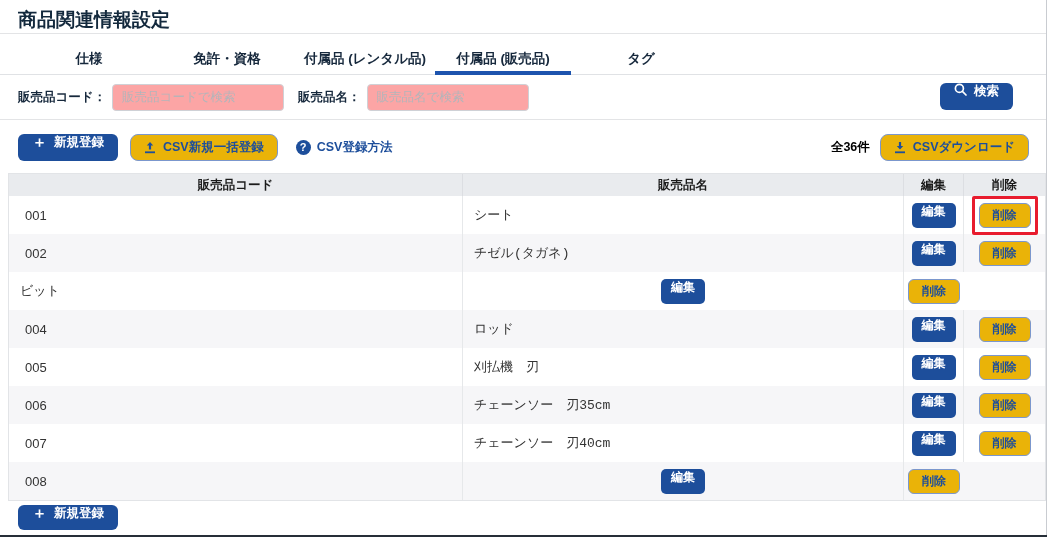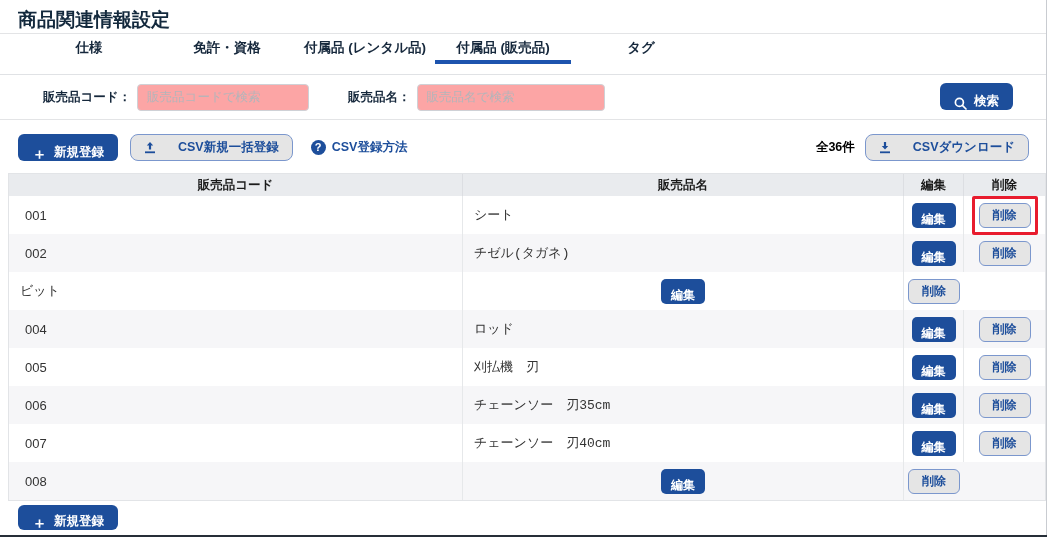--- a/index.html
+++ b/index.html
@@ -12,45 +12,45 @@
   .page { position:absolute; inset:0; background:#fff; }
 
   
   .page-title { position:absolute; top:7px; left:18px; font-size:19px; font-weight:bold; color:#13293d; }
   .divider { position:absolute; left:0; width:1047px; height:1px; background:#e3e4e6; }
   .divider.d1 { top:33px; }
   .divider.d2 { top:119px; }
   .tabs-baseline { position:absolute; top:74px; left:0; width:1047px; height:1px; background:#e0e2e5; }
 
   
-  .tabs { position:absolute; top:33px; left:20px; width:690px; height:31px; display:flex;text-align:right; }
+  .tabs { position:absolute; top:44px; left:20px; width:690px; height:31px; display:flex;text-align:right; }
   .tab { flex:1; position:relative; display:flex; align-items:flex-start; justify-content:center;
          font-size:13.5px; font-weight:bold; color:#16283c; padding-top:6px; cursor:pointer; }
   .tab.active::after { content:""; position:absolute; left:1px; right:1px; bottom:0; height:4px;
          background:#1d54ae; }
 
   
   .search-row { position:absolute; top:83px; left:0; width:1047px; height:28px;
         display:flex; align-items:center; padding-left:18px; }
-  .field-label { font-size:12.5px; font-weight:bold; color:#16283c; margin-right:6px; white-space:nowrap;margin-left:25px; }
+  .field-label { font-size:12.5px; font-weight:bold; color:#16283c; margin-right:6px; white-space:nowrap; }
   .search-row input { height:27px; border:1px solid #cfd1d6; border-radius:4px; padding:0 9px;
         font-size:12.5px; color:#333; background:#fca5a5; outline:none;
         font-family:"Liberation Sans","DejaVu Sans",sans-serif; }
   .search-row input::placeholder { color:#b2b5ba; }
   #code-input { width:172px; margin-right:14px; }
-  #name-input { width:188px; }
+  #name-input { width:162px; }
   .search-btn { position:absolute; right:34px; top:0; height:27px; }
 
   
   .btn-primary { background:#1d4e9b; color:#fff; border:none; border-radius:6px;
-        font-weight:bold; font-size:12.5px; display:inline-flex; align-items:flex-end; gap:7px;
+        font-weight:bold; font-size:12.5px; display:inline-flex; align-items:flex-start; gap:7px;
         padding:0 14px; height:27px; cursor:pointer;
         font-family:"Liberation Sans","DejaVu Sans",sans-serif; }
-  .btn-outline { background:#e5e5e5; color:#1d4e9b; border:1.5px solid #7b97cd; border-radius:8px;
-        font-weight:bold; font-size:12.5px; display:inline-flex; align-items:center; gap:22px;
+  .btn-outline { background:#eab308; color:#1d4e9b; border:1.5px solid #7b97cd; border-radius:8px;
+        font-weight:bold; font-size:12.5px; display:inline-flex; align-items:center; gap:7px;
         padding:0 13px; height:27px; cursor:pointer;
         font-family:"Liberation Sans","DejaVu Sans",sans-serif; }
   .plus-glyph { font-size:15px; font-weight:bold; line-height:1; }
 
   
   .toolbar { position:absolute; top:133px; left:0; width:1047px; height:28px;
         display:flex; align-items:center; padding-left:18px; }
   .toolbar .gap { width:12px; }
   .csv-help { display:inline-flex; align-items:center; gap:6px; margin-left:18px;
         color:#1d4e9b; font-size:12.5px; font-weight:bold; text-decoration:none; cursor:pointer; }

